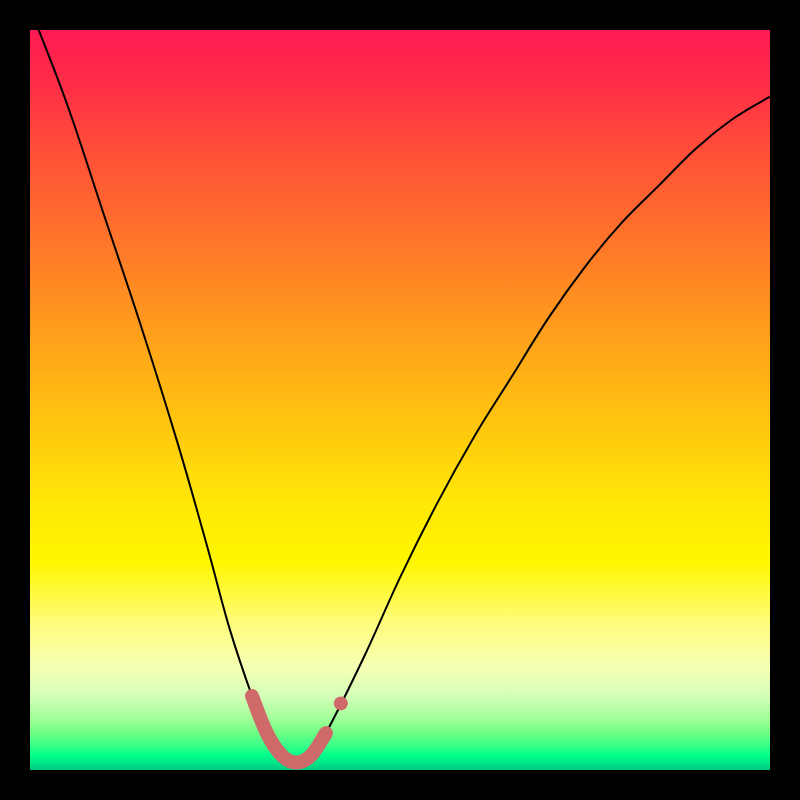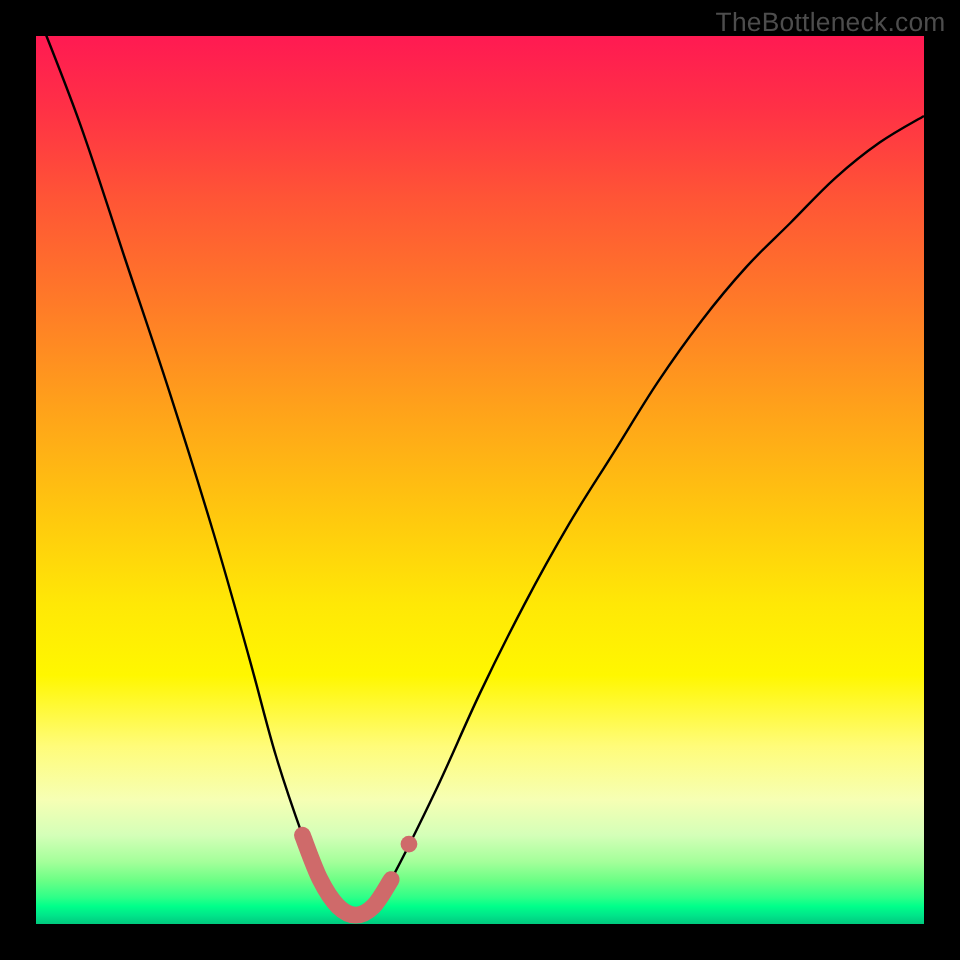--- a/index.html
+++ b/index.html
@@ -80,14 +80,13 @@
 <body>
 
 <div class="frame">
   <div class="plot">
     <svg class="curve" viewBox="0 0 740 740">
       <path id="main-curve" class="curve-path" d="M 0 -22.200000000000045 C 6.66 -4.884000000000039, 23.68 36.70399999999999, 37 74 C 50.32 111.296, 60.68 145.04, 74 185 C 87.32 224.96, 97.68 254.708, 111 296 C 124.32 337.292, 136.012 374.44, 148 414.4 C 159.988 454.35999999999996, 168.27599999999998 484.7, 177.6 518 C 186.924 551.3, 191.80800000000002 572.76, 199.8 599.4 C 207.792 626.04, 215.34 647.352, 222 666 C 228.66 684.648, 231.472 692.3439999999999, 236.8 703 C 242.12800000000001 713.6560000000001, 246.27200000000002 719.8720000000001, 251.60000000000002 725.2 C 256.928 730.528, 261.072 732.6, 266.4 732.6 C 271.72799999999995 732.6, 275.87199999999996 730.528, 281.2 725.2 C 286.528 719.8720000000001, 286.676 720.316, 296 703 C 305.324 685.684, 319.68 656.972, 333 629 C 346.32 601.028, 356.68 575.572, 370 547.6 C 383.32 519.628, 393.68000000000006 498.908, 407.00000000000006 473.6 C 420.32000000000005 448.29200000000003, 430.68 429.644, 444 407 C 457.32 384.356, 467.68 369.11199999999997, 481 347.79999999999995 C 494.32 326.48799999999994, 504.68 308.58000000000004, 518 288.6 C 531.32 268.62, 541.68 254.11599999999996, 555 236.79999999999995 C 568.32 219.48399999999995, 578.68 207.05199999999996, 592 192.39999999999998 C 605.32 177.748, 615.68 168.71999999999997, 629 155.39999999999998 C 642.32 142.07999999999998, 652.68 130.38799999999998, 666 118.39999999999998 C 679.32 106.41199999999998, 689.68 98.12399999999994, 703 88.79999999999995 C 716.32 79.47599999999997, 733.34 70.596, 740 66.60000000000002"></path>
       <path id="marker-seg" class="marker-seg" d="M 222 666 C 224.66400000000002 672.66, 231.472 692.3439999999999, 236.8 703 C 242.12800000000001 713.6560000000001, 246.27200000000002 719.8720000000001, 251.60000000000002 725.2 C 256.928 730.528, 261.072 732.6, 266.4 732.6 C 271.72799999999995 732.6, 275.87199999999996 730.528, 281.2 725.2 C 286.528 719.8720000000001, 293.336 706.996, 296 703"></path>
       <circle id="marker-dot" class="marker-dot" r="7" cx="310.8" cy="673.4"></circle>
     </svg>
   </div>
-  <div class="watermark">TheBottleneck.com</div>
 </div>
 
 </body></html>

